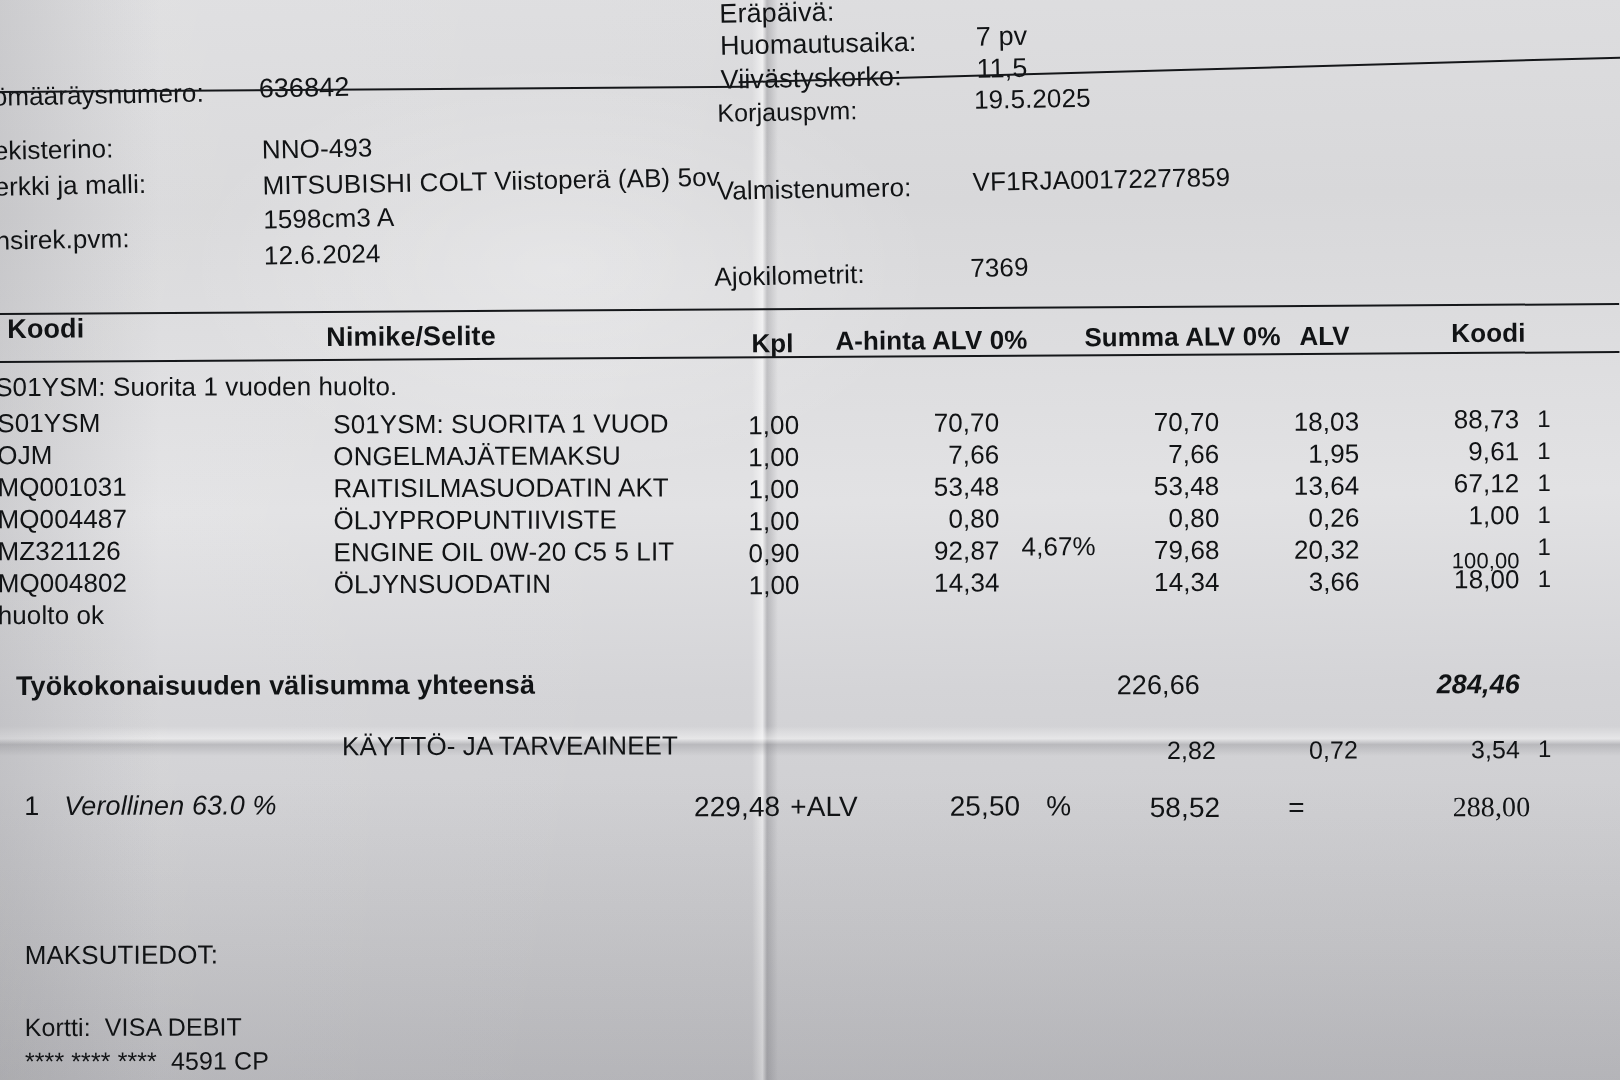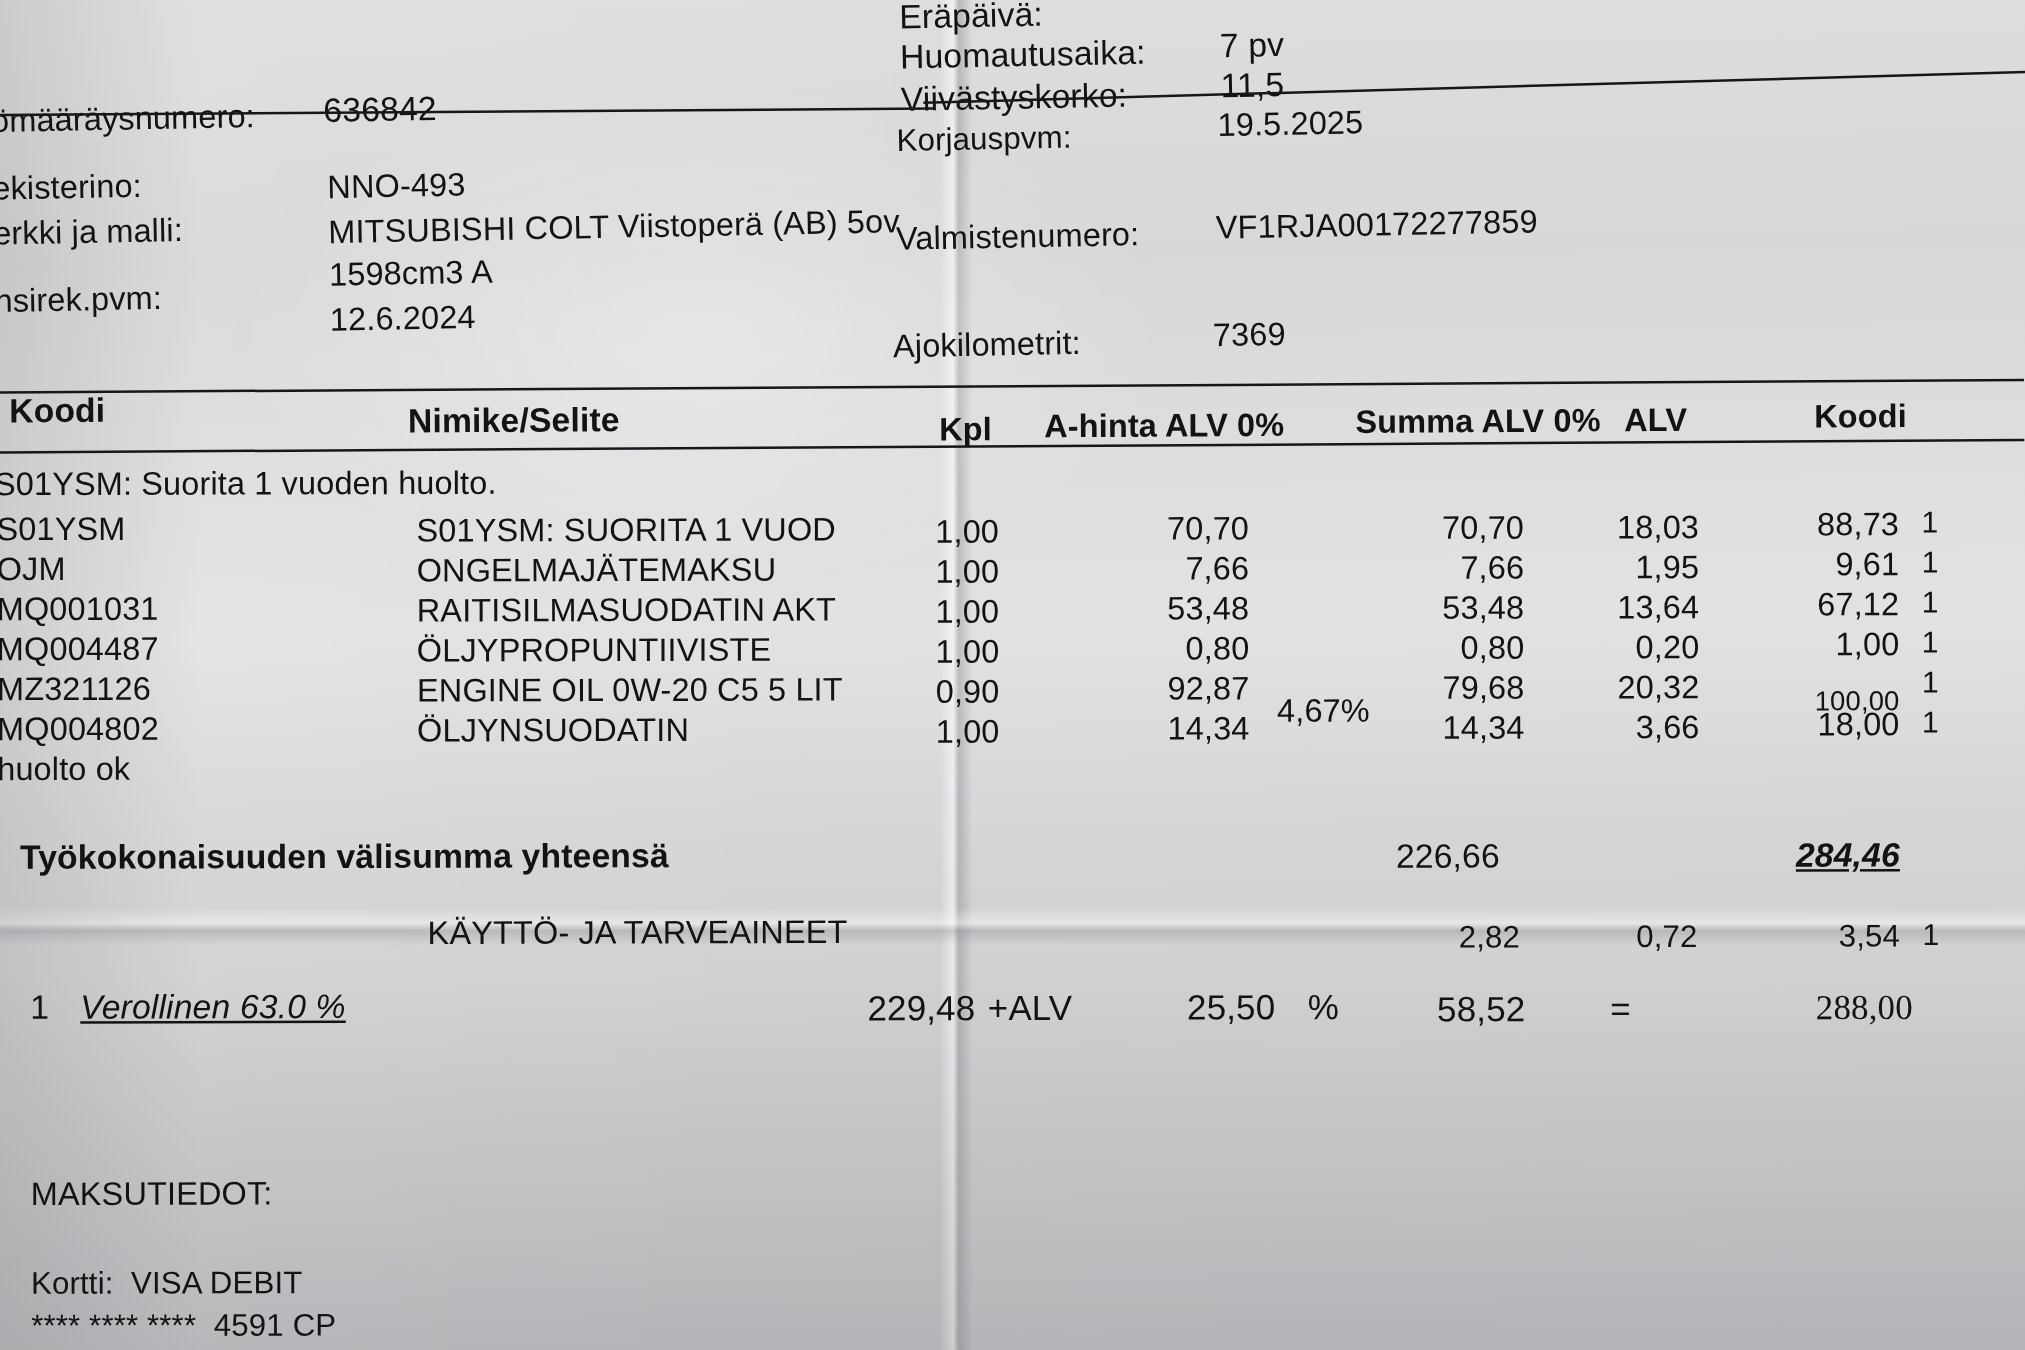--- a/index.html
+++ b/index.html
@@ -56,21 +56,21 @@
     inset: 0;
   }
   .t {
     position: absolute;
     white-space: pre;
     line-height: 1.05;
     letter-spacing: 0.1px;
   }
   .num { text-align: right; }
   .b { font-weight: bold; }
-  .i { font-style: italic; text-decoration: underline; }
+  .i { font-style: italic; }
   .rule {
     position: absolute;
     height: 2px;
     background: #15171a;
   }
   
   #topwarp { position: absolute; transform: rotate(-1.1deg); }
   #midband { position: absolute; transform: rotate(-0.35deg); }
   #lowband { position: absolute; transform: rotate(-0.15deg); }
 </style>
@@ -172,31 +172,31 @@
         <div class="t num" style="left:1400px; top:112px; width:120px; font-size:26px;">67,12</div>
         <div class="t" style="left:1538px; top:112px; font-size:24px;">1</div>
       </div>
 
       <div>
         <div class="t" style="left:-2px; top:144px; font-size:26px;">MQ004487</div>
         <div class="t" style="left:334px; top:146px; font-size:26px;">ÖLJYPROPUNTIIVISTE</div>
         <div class="t num" style="left:680px; top:148px; width:120px; font-size:26px;">1,00</div>
         <div class="t num" style="left:860px; top:146px; width:140px; font-size:26px;">0,80</div>
         <div class="t num" style="left:1080px; top:146px; width:140px; font-size:26px;">0,80</div>
-        <div class="t num" style="left:1260px; top:146px; width:100px; font-size:26px;">0,20</div>
+        <div class="t num" style="left:1260px; top:146px; width:100px; font-size:26px;">0,26</div>
         <div class="t num" style="left:1400px; top:144px; width:120px; font-size:26px;">1,00</div>
         <div class="t" style="left:1538px; top:144px; font-size:24px;">1</div>
       </div>
 
       <div>
         <div class="t" style="left:-2px; top:176px; font-size:26px;">MZ321126</div>
         <div class="t" style="left:334px; top:178px; font-size:26px;">ENGINE OIL 0W-20 C5 5 LIT</div>
         <div class="t num" style="left:680px; top:180px; width:120px; font-size:26px;">0,90</div>
         <div class="t num" style="left:860px; top:178px; width:140px; font-size:26px;">92,87</div>
-        <div class="t" style="left:1022px; top:196px; font-size:26px;">4,67%</div>
+        <div class="t" style="left:1022px; top:174px; font-size:26px;">4,67%</div>
         <div class="t num" style="left:1080px; top:178px; width:140px; font-size:26px;">79,68</div>
         <div class="t num" style="left:1260px; top:178px; width:100px; font-size:26px;">20,32</div>
         <div class="t num" style="left:1390px; top:176px; width:130px; font-size:22px;margin-top:15px;">100,00</div>
         <div class="t" style="left:1538px; top:176px; font-size:24px;">1</div>
       </div>
 
       <div>
         <div class="t" style="left:-2px; top:208px; font-size:26px;">MQ004802</div>
         <div class="t" style="left:334px; top:210px; font-size:26px;">ÖLJYNSUODATIN</div>
         <div class="t num" style="left:680px; top:212px; width:120px; font-size:26px;">1,00</div>

